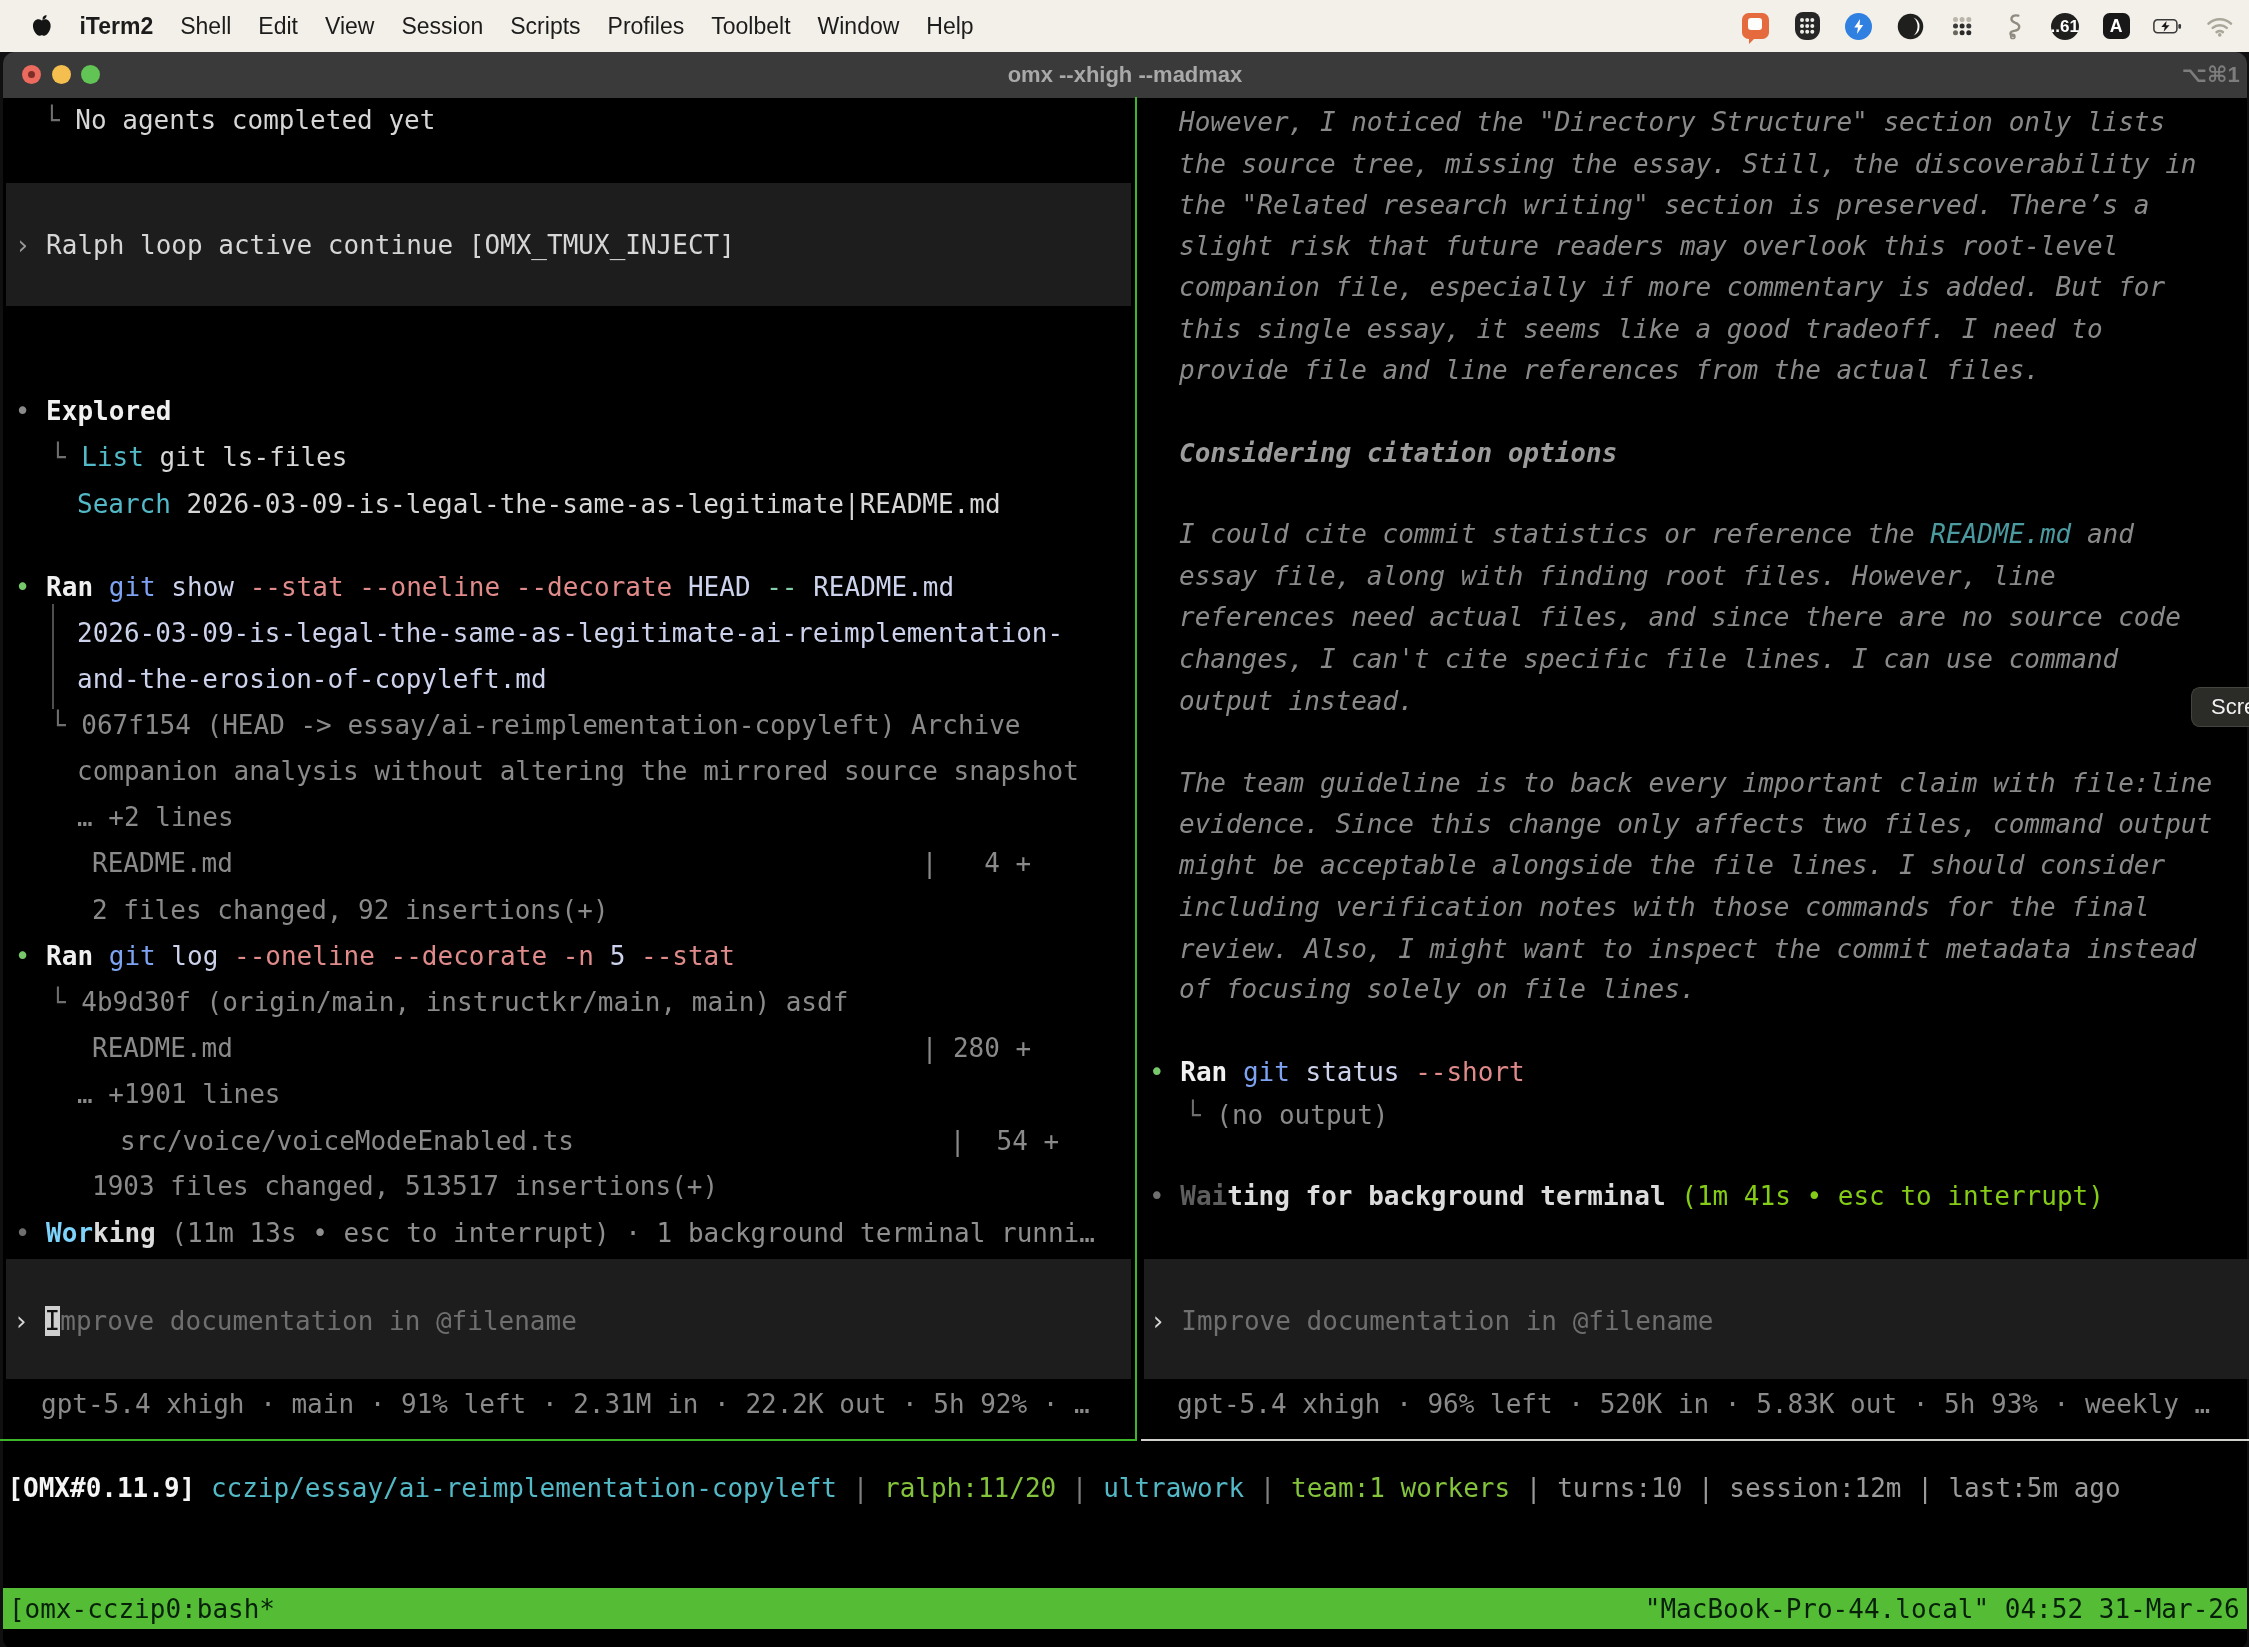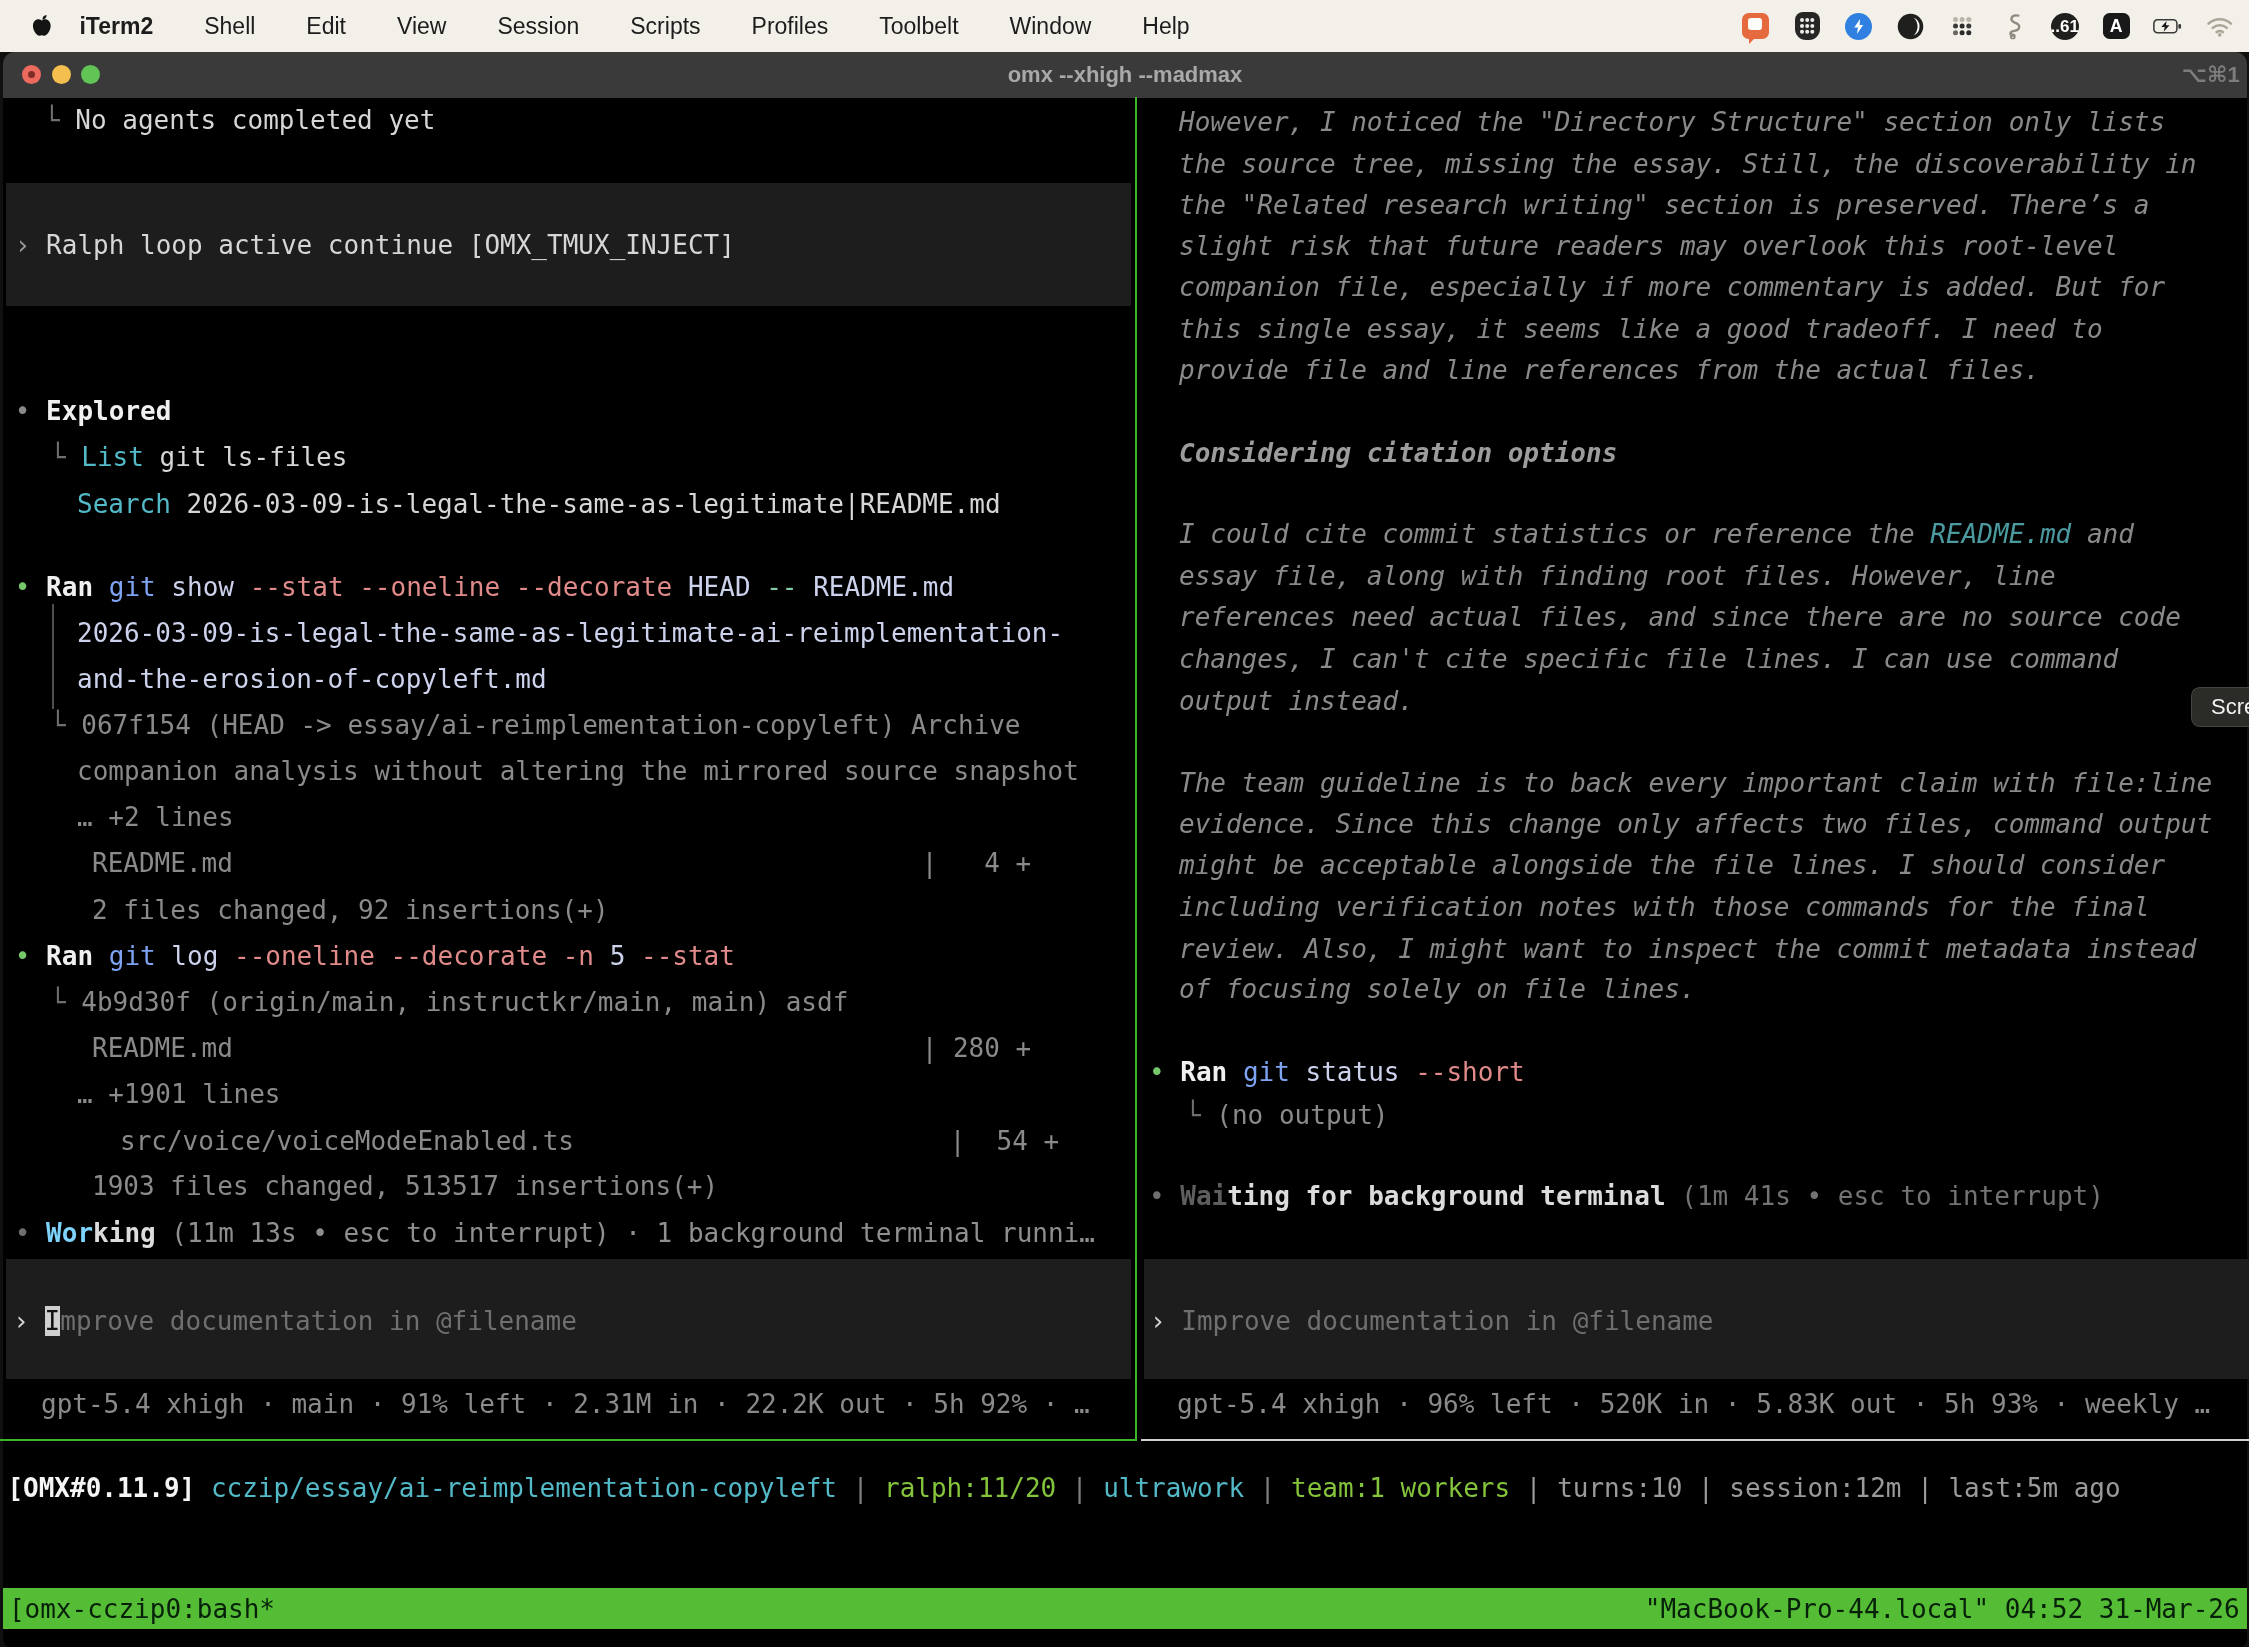--- a/index.html
+++ b/index.html
@@ -8,21 +8,21 @@
     background:#101010;
     font-family:"Liberation Sans","DejaVu Sans",sans-serif;
   }
   
   .menubar{
     position:absolute;left:0;top:0;width:2250px;height:52px;
     background:#f2f0e8;display:flex;align-items:center;
     font-size:23px;color:#1c1c1c;
   }
   .apple{margin-left:29.5px;margin-right:7.4px;display:flex;align-items:center;}
-  .menu-items{display:flex;align-items:center;gap:51px;margin-left:19px;}
+  .menu-items{display:flex;align-items:center;gap:27px;margin-left:19px;}
   .menu-item{white-space:nowrap;}
   .menu-item.app{font-weight:bold;}
   .status-icons{margin-left:auto;display:flex;align-items:center;gap:22px;padding-right:16px;}
   .mb-icon{width:29.5px;height:29.5px;display:flex;align-items:center;justify-content:center;position:relative;}
   .ic-chat{width:26.6px;height:26.6px;background:#e56b3f;border-radius:6.6px;position:relative;}
   .ic-chat span{position:absolute;left:5.9px;top:5.2px;width:14px;height:12.5px;background:#fdfdfb;border-radius:3px;}
   .ic-chat i{position:absolute;left:6.6px;bottom:-4.4px;width:0;height:0;border-left:6.6px solid #e56b3f;border-bottom:6.6px solid transparent;}
   .ic-keypad{width:25px;height:28px;background:#262626;border-radius:8px 8px 11px 11px;position:relative;}
   .ic-keypad span{position:absolute;left:5.2px;top:5.9px;width:4.4px;height:4.4px;border-radius:50%;background:#ecece8;
     box-shadow:5.2px 0 #ecece8,10.3px 0 #ecece8,0 5.9px #ecece8,5.2px 5.9px #ecece8,10.3px 5.9px #ecece8,0 11.8px #ecece8,5.2px 11.8px #ecece8,10.3px 11.8px #ecece8;}
@@ -200,21 +200,21 @@
     <div class="tline" style="top: 636px; left: 1179px;"><span style="color: rgb(138, 138, 138); font-style: italic;">changes, I can't cite specific file lines. I can use command</span></div>
     <div class="tline" style="top: 678px; left: 1179px;"><span style="color: rgb(138, 138, 138); font-style: italic;">output instead.</span></div>
     <div class="tline" style="top: 760px; left: 1179px;"><span style="color: rgb(138, 138, 138); font-style: italic;">The team guideline is to back every important claim with file:line</span></div>
     <div class="tline" style="top: 801px; left: 1179px;"><span style="color: rgb(138, 138, 138); font-style: italic;">evidence. Since this change only affects two files, command output</span></div>
     <div class="tline" style="top: 842px; left: 1179px;"><span style="color: rgb(138, 138, 138); font-style: italic;">might be acceptable alongside the file lines. I should consider</span></div>
     <div class="tline" style="top: 884px; left: 1179px;"><span style="color: rgb(138, 138, 138); font-style: italic;">including verification notes with those commands for the final</span></div>
     <div class="tline" style="top: 926px; left: 1179px;"><span style="color: rgb(138, 138, 138); font-style: italic;">review. Also, I might want to inspect the commit metadata instead</span></div>
     <div class="tline" style="top: 966px; left: 1179px;"><span style="color: rgb(138, 138, 138); font-style: italic;">of focusing solely on file lines.</span></div>
     <div class="tline" style="top: 1049px; left: 1149px;"><span style="color: rgb(118, 200, 106);">• </span><span style="color: rgb(240, 240, 240); font-weight: bold;">Ran</span><span style="color: rgb(126, 163, 242);"> git</span><span style="color: rgb(205, 210, 236);"> status</span><span style="color: rgb(224, 138, 138);"> --short</span></div>
     <div class="tline" style="top: 1092px; left: 1185px;"><span style="color: rgb(111, 111, 111);">└ </span><span style="color: rgb(138, 138, 138);">(no output)</span></div>
-    <div class="tline" style="top: 1173px; left: 1149px;"><span style="color: rgb(111, 111, 111);">• </span><span style="color: rgb(94, 94, 94); font-weight: bold;">Wai</span><span style="color: rgb(220, 220, 220); font-weight: bold;">ting for background terminal</span><span style="color: #737373;"> (1m 41s • esc to interrupt)</span></div>
+    <div class="tline" style="top: 1173px; left: 1149px;"><span style="color: rgb(111, 111, 111);">• </span><span style="color: rgb(94, 94, 94); font-weight: bold;">Wai</span><span style="color: rgb(220, 220, 220); font-weight: bold;">ting for background terminal</span><span style="color: #84cc16;"> (1m 41s • esc to interrupt)</span></div>
     <div class="tline" style="top: 1298px; left: 1150px;"><span style="color: rgb(214, 214, 214);">› </span><span style="color: rgb(111, 111, 111);">Improve documentation in @filename</span></div>
     <div class="tline" style="top: 1381px; left: 1177px;"><span style="color: rgb(138, 138, 138);">gpt-5.4 xhigh · 96% left · 520K in · 5.83K out · 5h 93% · weekly …</span></div>
   </div>
 
 <div class="v-divider"></div>
 <div class="h-border-left"></div>
 <div class="h-border-right"></div>
 
 <div class="tooltip">
     <span>Scre</span>

